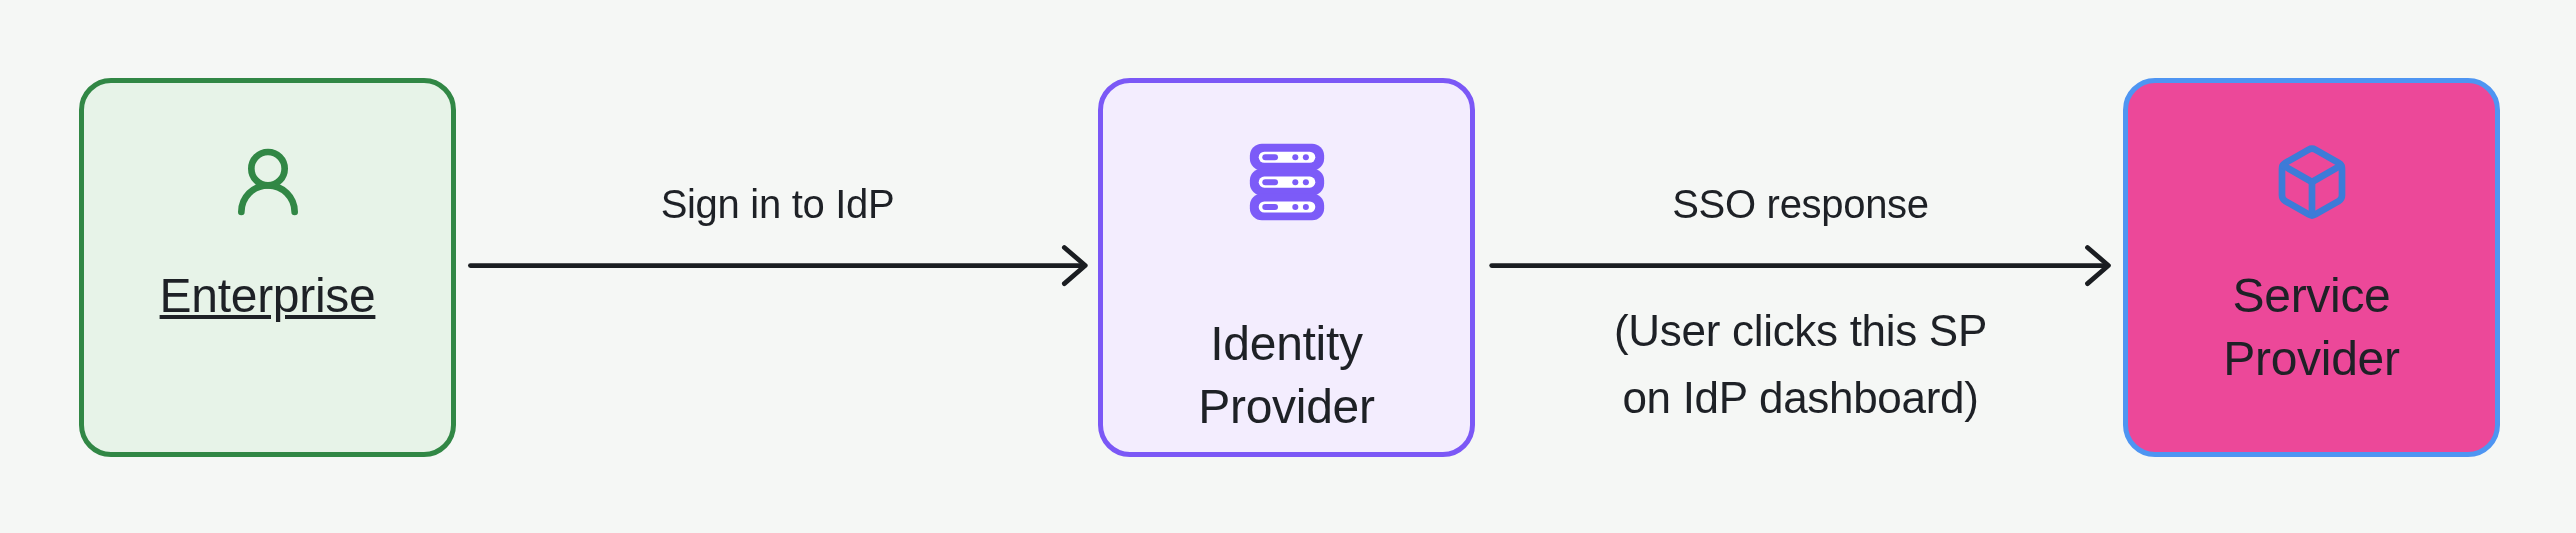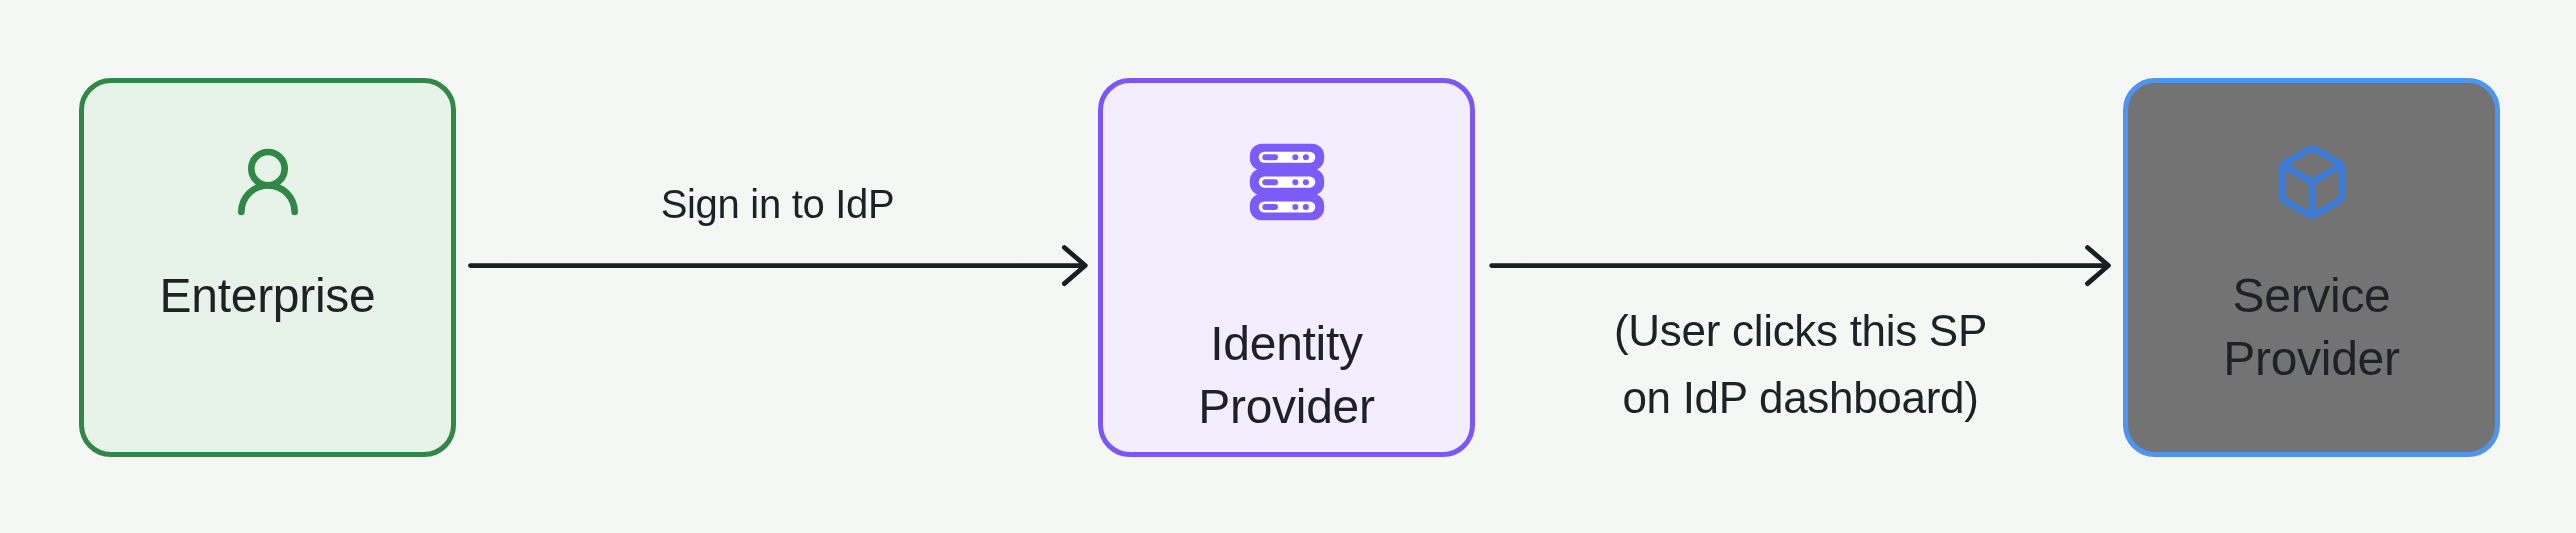--- a/index.html
+++ b/index.html
@@ -33,21 +33,21 @@
     position:absolute;top:297px;left:1492px;width:617px;
     font-size:44px;line-height:67px;font-weight:400;text-align:center;
     letter-spacing:-0.3px;
   }
 </style>
 </head>
 <body style="background: rgb(245, 247, 245);">
 
 <div class="canvas" style="color: rgb(30, 33, 38);">
 
-  <div class="node node-1" style="background: rgb(231, 243, 232); border-color: rgb(49, 135, 69);">
+  <div class="node node-1" style="background: rgb(231, 243, 232); border-color: rgb(49, 135, 69); text-decoration: underline;">
     <svg class="icon" viewBox="0 0 24 24" fill="none" stroke="currentColor" stroke-width="2" stroke-linecap="round" stroke-linejoin="round" style="color: rgb(49, 135, 69);">
       <circle cx="12" cy="8" r="5"></circle>
       <path d="M20 21a8 8 0 0 0-16 0"></path>
     </svg>
     <div class="node-label">
       <div>Enterprise</div>
     </div>
   </div>
 
   <div class="node node-2" style="background: rgb(243, 237, 254); border-color: rgb(123, 88, 246); gap: 48px;">
@@ -73,21 +73,21 @@
           <path d="M16.9 22.75h.01"></path>
           <path d="M20.6 22.75h.01"></path>
       </g>
     </svg>
     <div class="node-label">
       <div>Identity</div>
       <div>Provider</div>
     </div>
   </div>
 
-  <div class="node node-3" style="background: #737373; border-color: rgb(78, 149, 242);">
+  <div class="node node-3" style="background: #ec4899; border-color: rgb(78, 149, 242);">
     <svg class="icon" viewBox="0 0 24 24" fill="none" stroke="currentColor" stroke-width="2" stroke-linecap="round" stroke-linejoin="round" style="color: rgb(61, 123, 216);">
       <path d="M21 8a2 2 0 0 0-1-1.73l-7-4a2 2 0 0 0-2 0l-7 4A2 2 0 0 0 3 8v8a2 2 0 0 0 1 1.73l7 4a2 2 0 0 0 2 0l7-4A2 2 0 0 0 21 16Z"></path>
       <path d="m3.3 7 8.7 5 8.7-5"></path>
       <path d="M12 22V12"></path>
     </svg>
     <div class="node-label">
       <div>Service</div>
       <div>Provider</div>
     </div>
   </div>
@@ -100,20 +100,21 @@
       </g>
       <g>
         <line x1="1566" y1="279" x2="2210" y2="279"></line>
         <polyline points="2192,260 2214,279 2192,298"></polyline>
       </g>
     </g>
   </svg>
 
   <div class="edge-label edge-label-1">Sign in to IdP</div>
 
+  <div class="edge-label edge-label-2">SSO response</div>
 
   <div class="edge-note">
     <div>(User clicks this SP</div>
     <div>on IdP dashboard)</div>
   </div>
 
 </div>
 
 
 </body></html>

